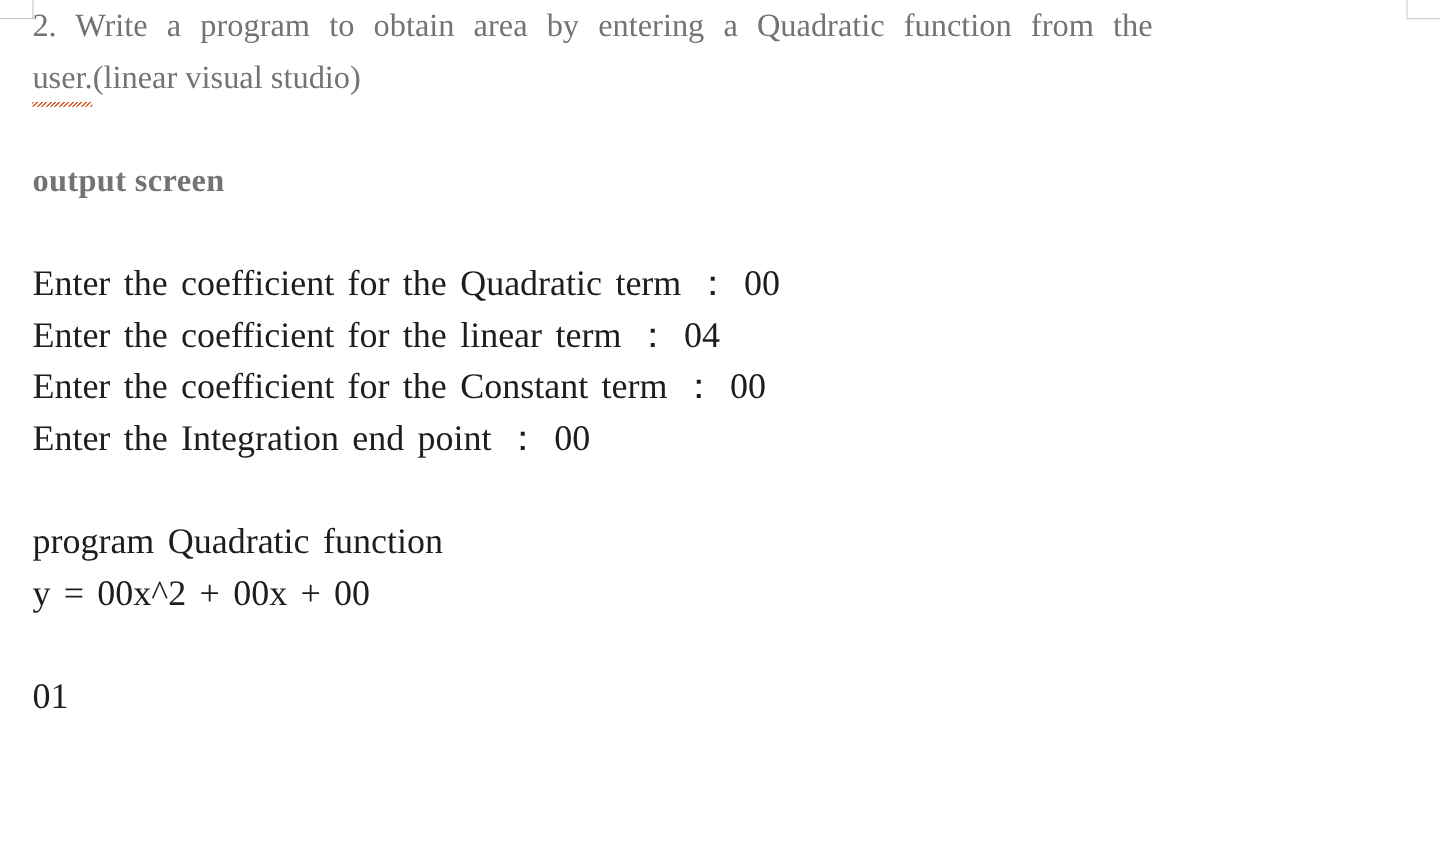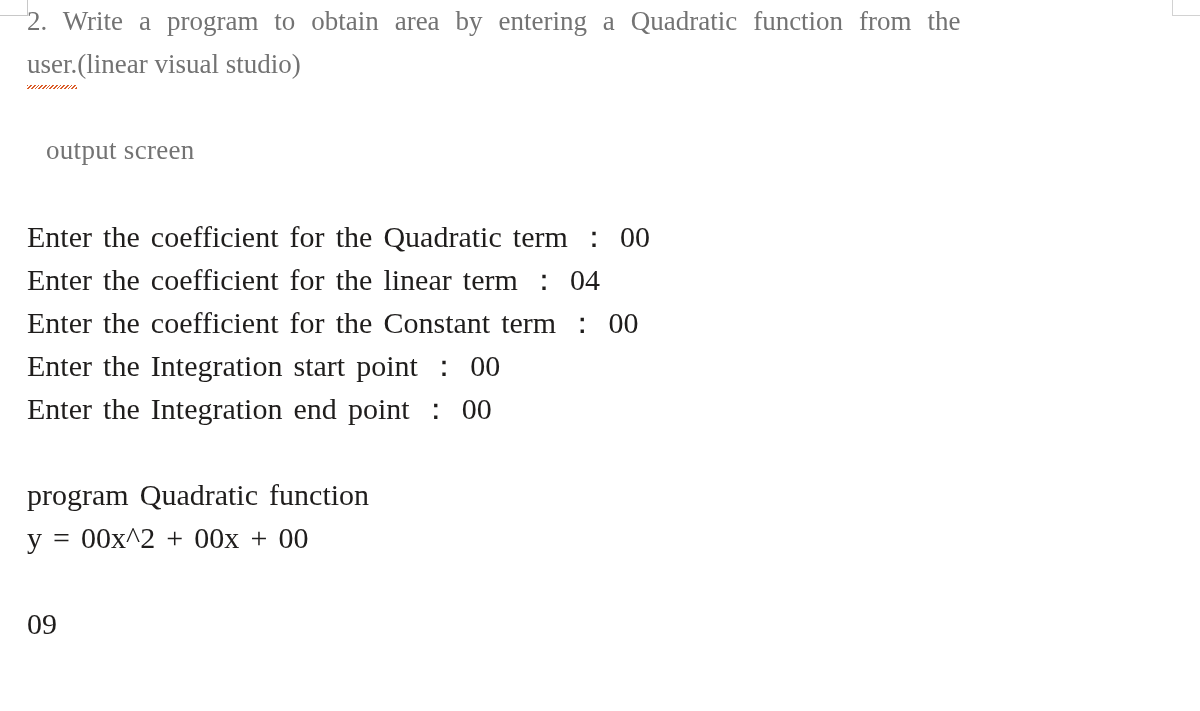--- a/index.html
+++ b/index.html
@@ -54,23 +54,22 @@
     white-space: pre-wrap;
   }
 
   .para.justified {
     text-align: justify;
     text-align-last: left;
     word-spacing: 0.34em;
   }
 
   .para.heading {
-    font-weight: normal;
+    font-weight: bold;
     letter-spacing: 0.3px;
-    margin-left: 19px;
   }
 
   .spacer {
     height: 43px;
   }
 
   
   .misspelled {
     position: relative;
     display: inline-block;
@@ -112,25 +111,24 @@
 
   <div class="spacer"></div>
 
   <p class="para heading">output screen</p>
 
   <div class="spacer"></div>
 
   <p class="console-line">Enter the coefficient for the Quadratic term ： 00</p>
   <p class="console-line">Enter the coefficient for the linear term ： 04</p>
   <p class="console-line">Enter the coefficient for the Constant term ： 00</p>
-  <p class="console-line">Enter the Integration start point ： 00</p>
   <p class="console-line">Enter the Integration end point ： 00</p>
 
   <div class="spacer"></div>
 
   <p class="console-line">program Quadratic function</p>
   <p class="console-line">y = 00x^2 + 00x + 00</p>
 
   <div class="spacer"></div>
 
-  <p class="console-line">09</p>
+  <p class="console-line">01</p>
 
 </div>
 
 </body></html>

